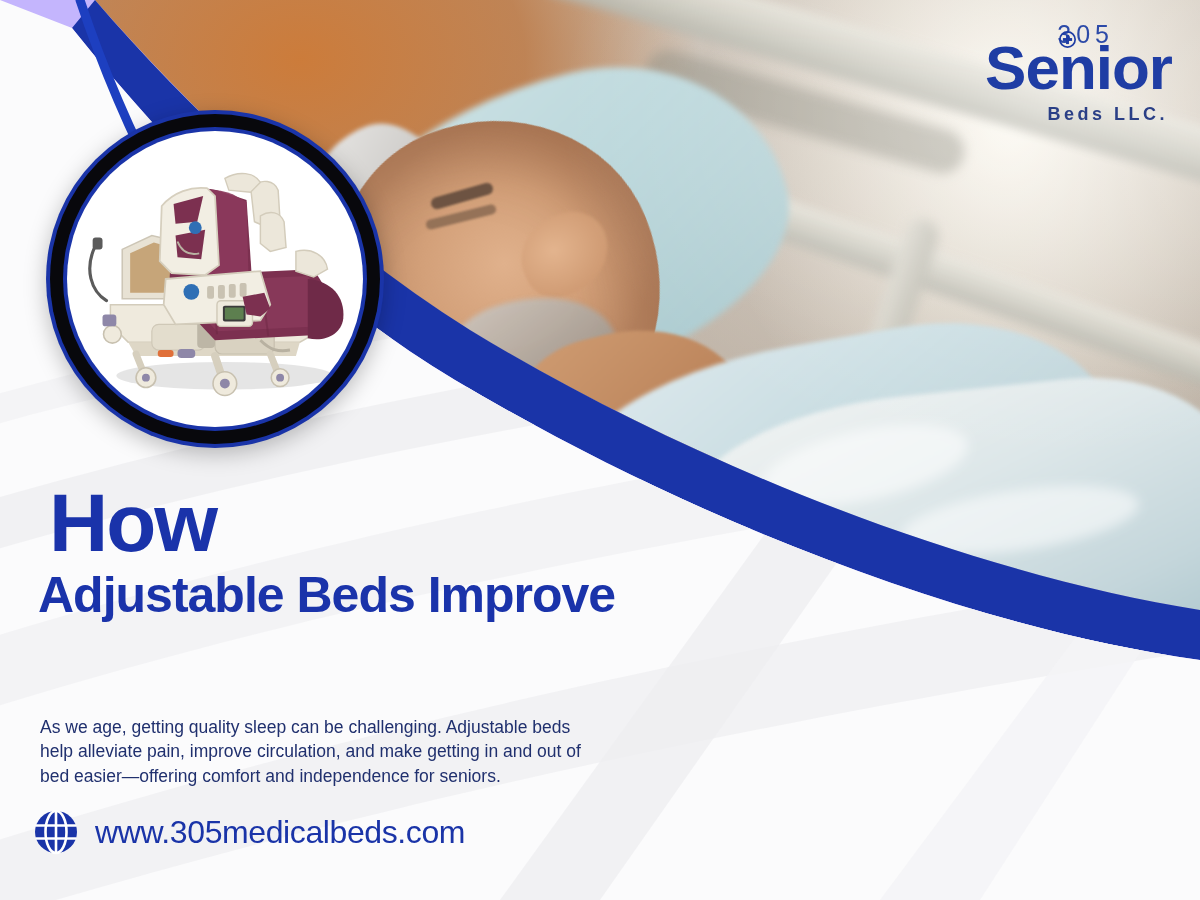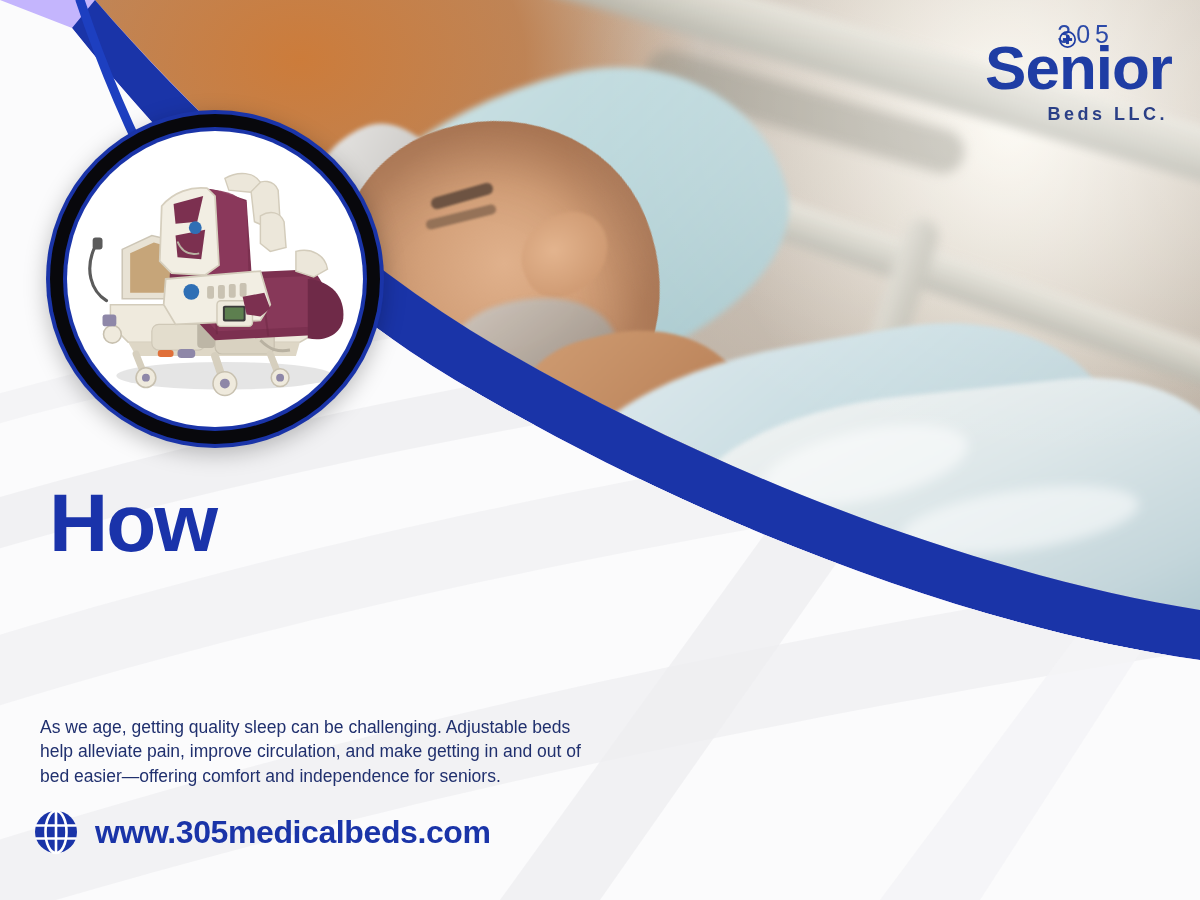--- a/index.html
+++ b/index.html
@@ -211,21 +211,21 @@
     font-size:17.5px;line-height:1.42;color:#20306e;font-weight:400;
   }
 
   
   .url-row{
     position:absolute;left:32px;top:808px;
     display:flex;align-items:center;gap:15px;
   }
   .globe{width:48px;height:48px;flex:0 0 48px;}
   .url-text{
-    font-size:32px;font-weight:700;color:#1a34a8;letter-spacing:-.4px;
+    font-size:32px;font-weight:400;color:#1a34a8;letter-spacing:-.4px;
   }
 </style>
 </head>
 <body>
 
 <div class="canvas">
 
   <div class="photo-clip">
     <div class="photo"></div>
 
@@ -372,20 +372,21 @@
         <circle cx="10" cy="10" r="9" fill="none" stroke="#1f3da4" stroke-width="2"></circle>
         <rect x="8.3" y="4.6" width="3.4" height="10.8" fill="#1f3da4"></rect>
         <rect x="4.6" y="8.3" width="10.8" height="3.4" fill="#1f3da4"></rect>
       </svg>
     </div>
     <div class="logo-sub">Beds LLC.</div>
   </div>
 
   <div class="headline">
     <span class="h-how">How</span>
+    <span class="h-l2">Adjustable Beds Improve</span>
   </div>
 
   <p class="body-copy">As we age, getting quality sleep can be challenging. Adjustable beds help alleviate pain, improve circulation, and make getting in and out of bed easier—offering comfort and independence for seniors.</p>
 
   <div class="url-row">
     <svg class="globe" viewBox="0 0 48 48">
       <circle cx="24" cy="24" r="21" fill="#1a34a8"></circle>
       <g stroke="#ffffff" stroke-width="2.6" fill="none">
         <line x1="3.6" y1="17.5" x2="44.4" y2="17.5"></line>
         <line x1="3.6" y1="30.5" x2="44.4" y2="30.5"></line>

